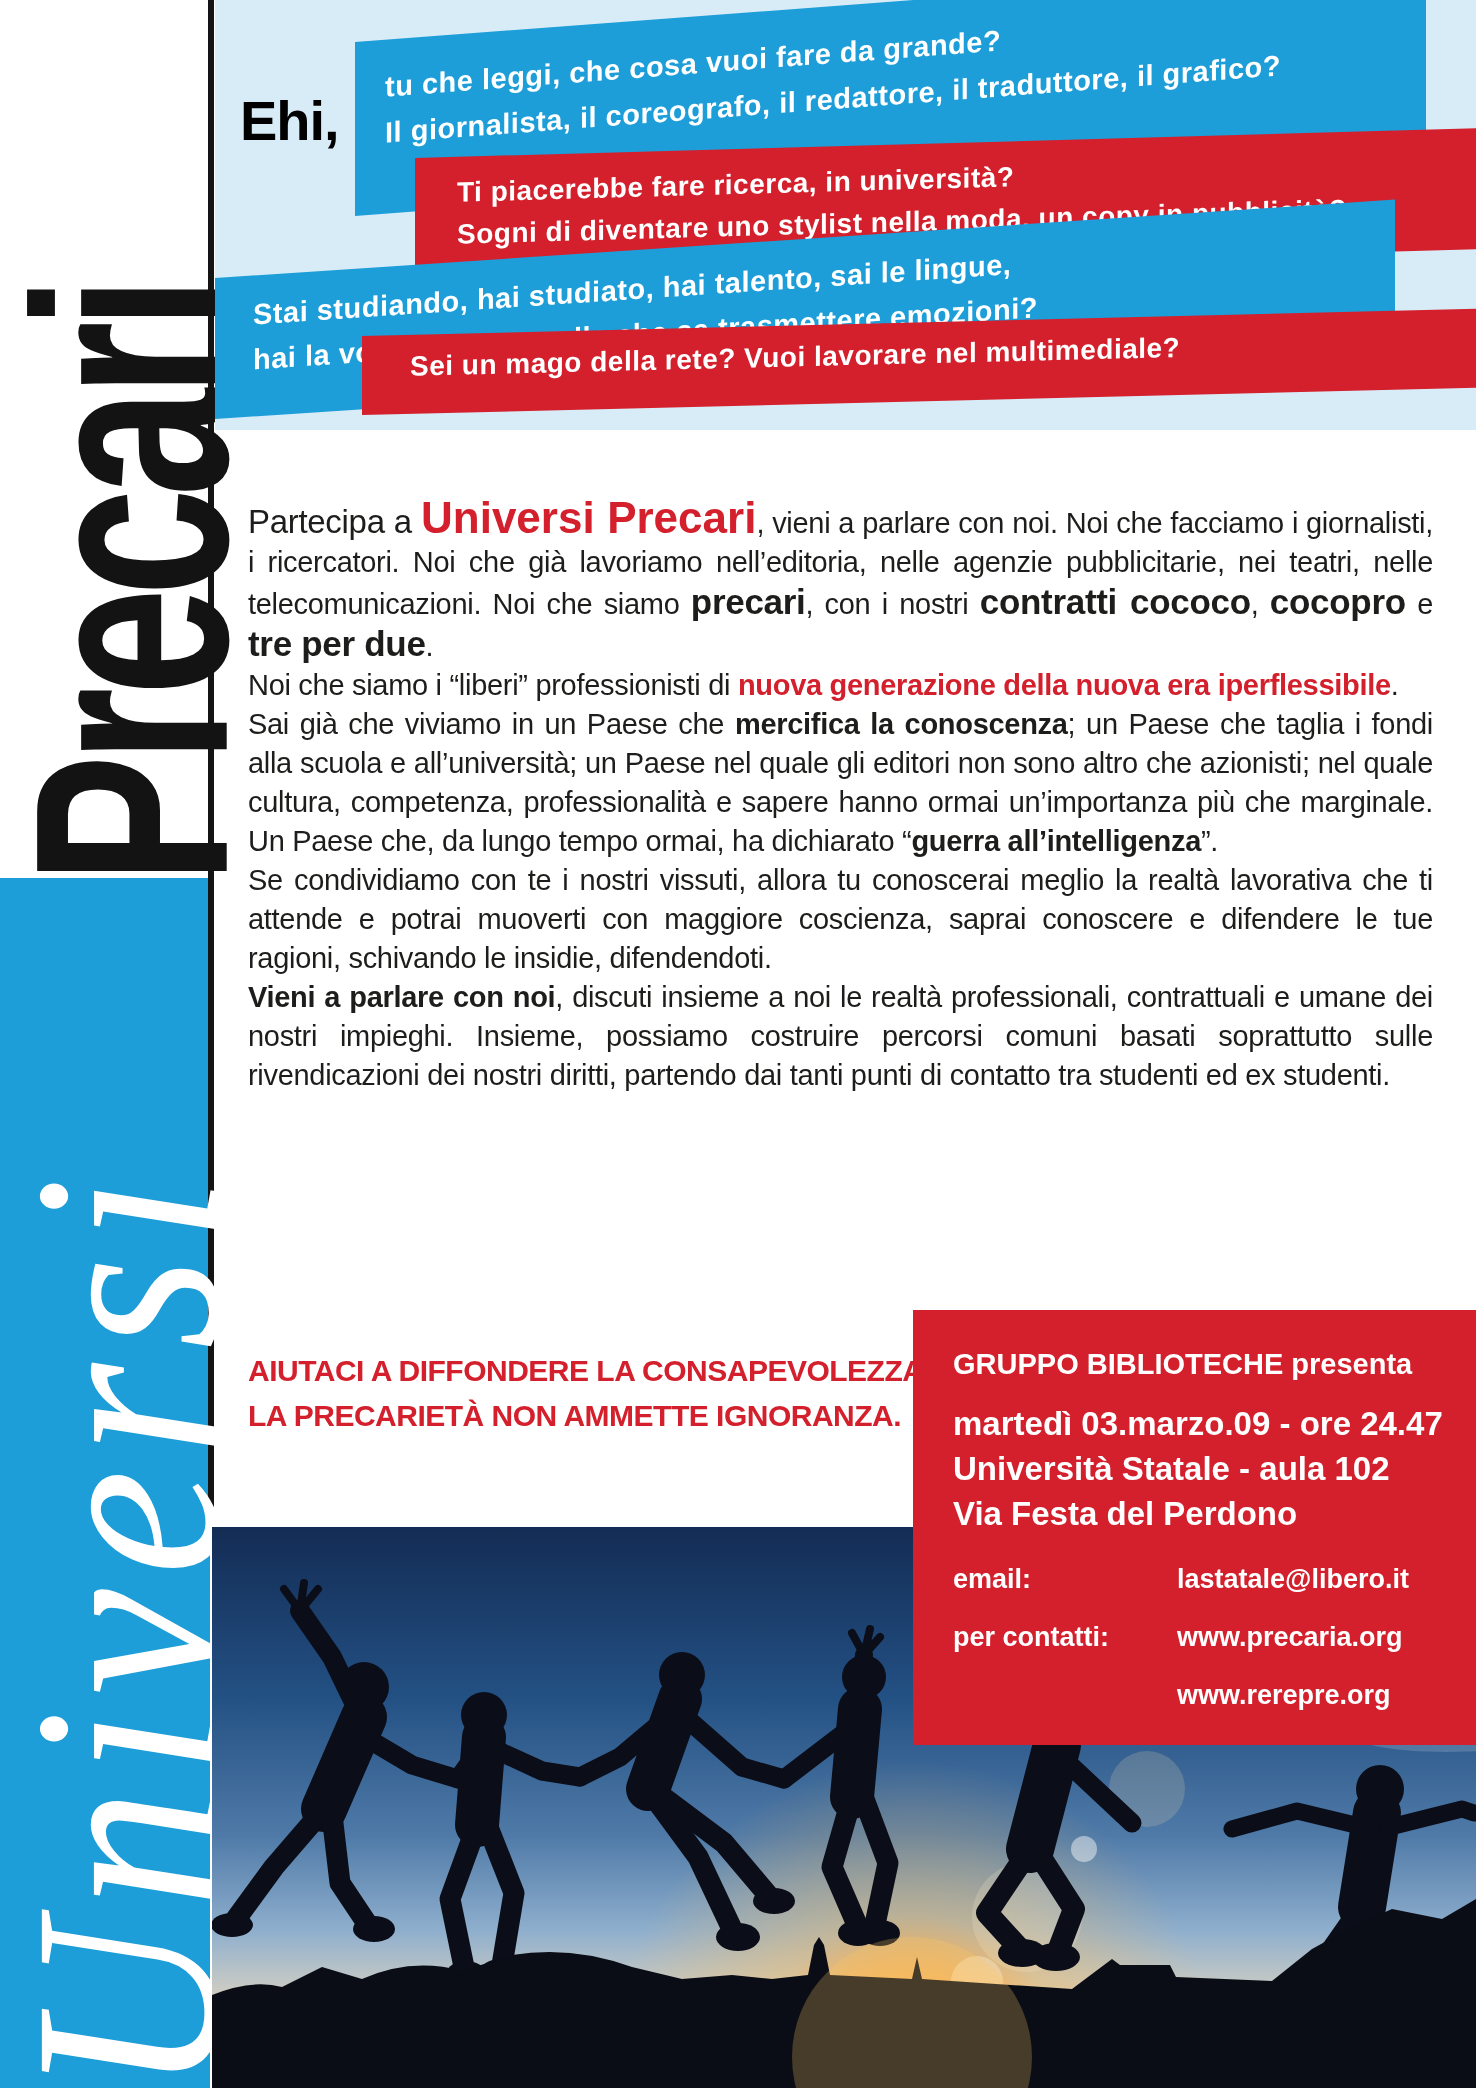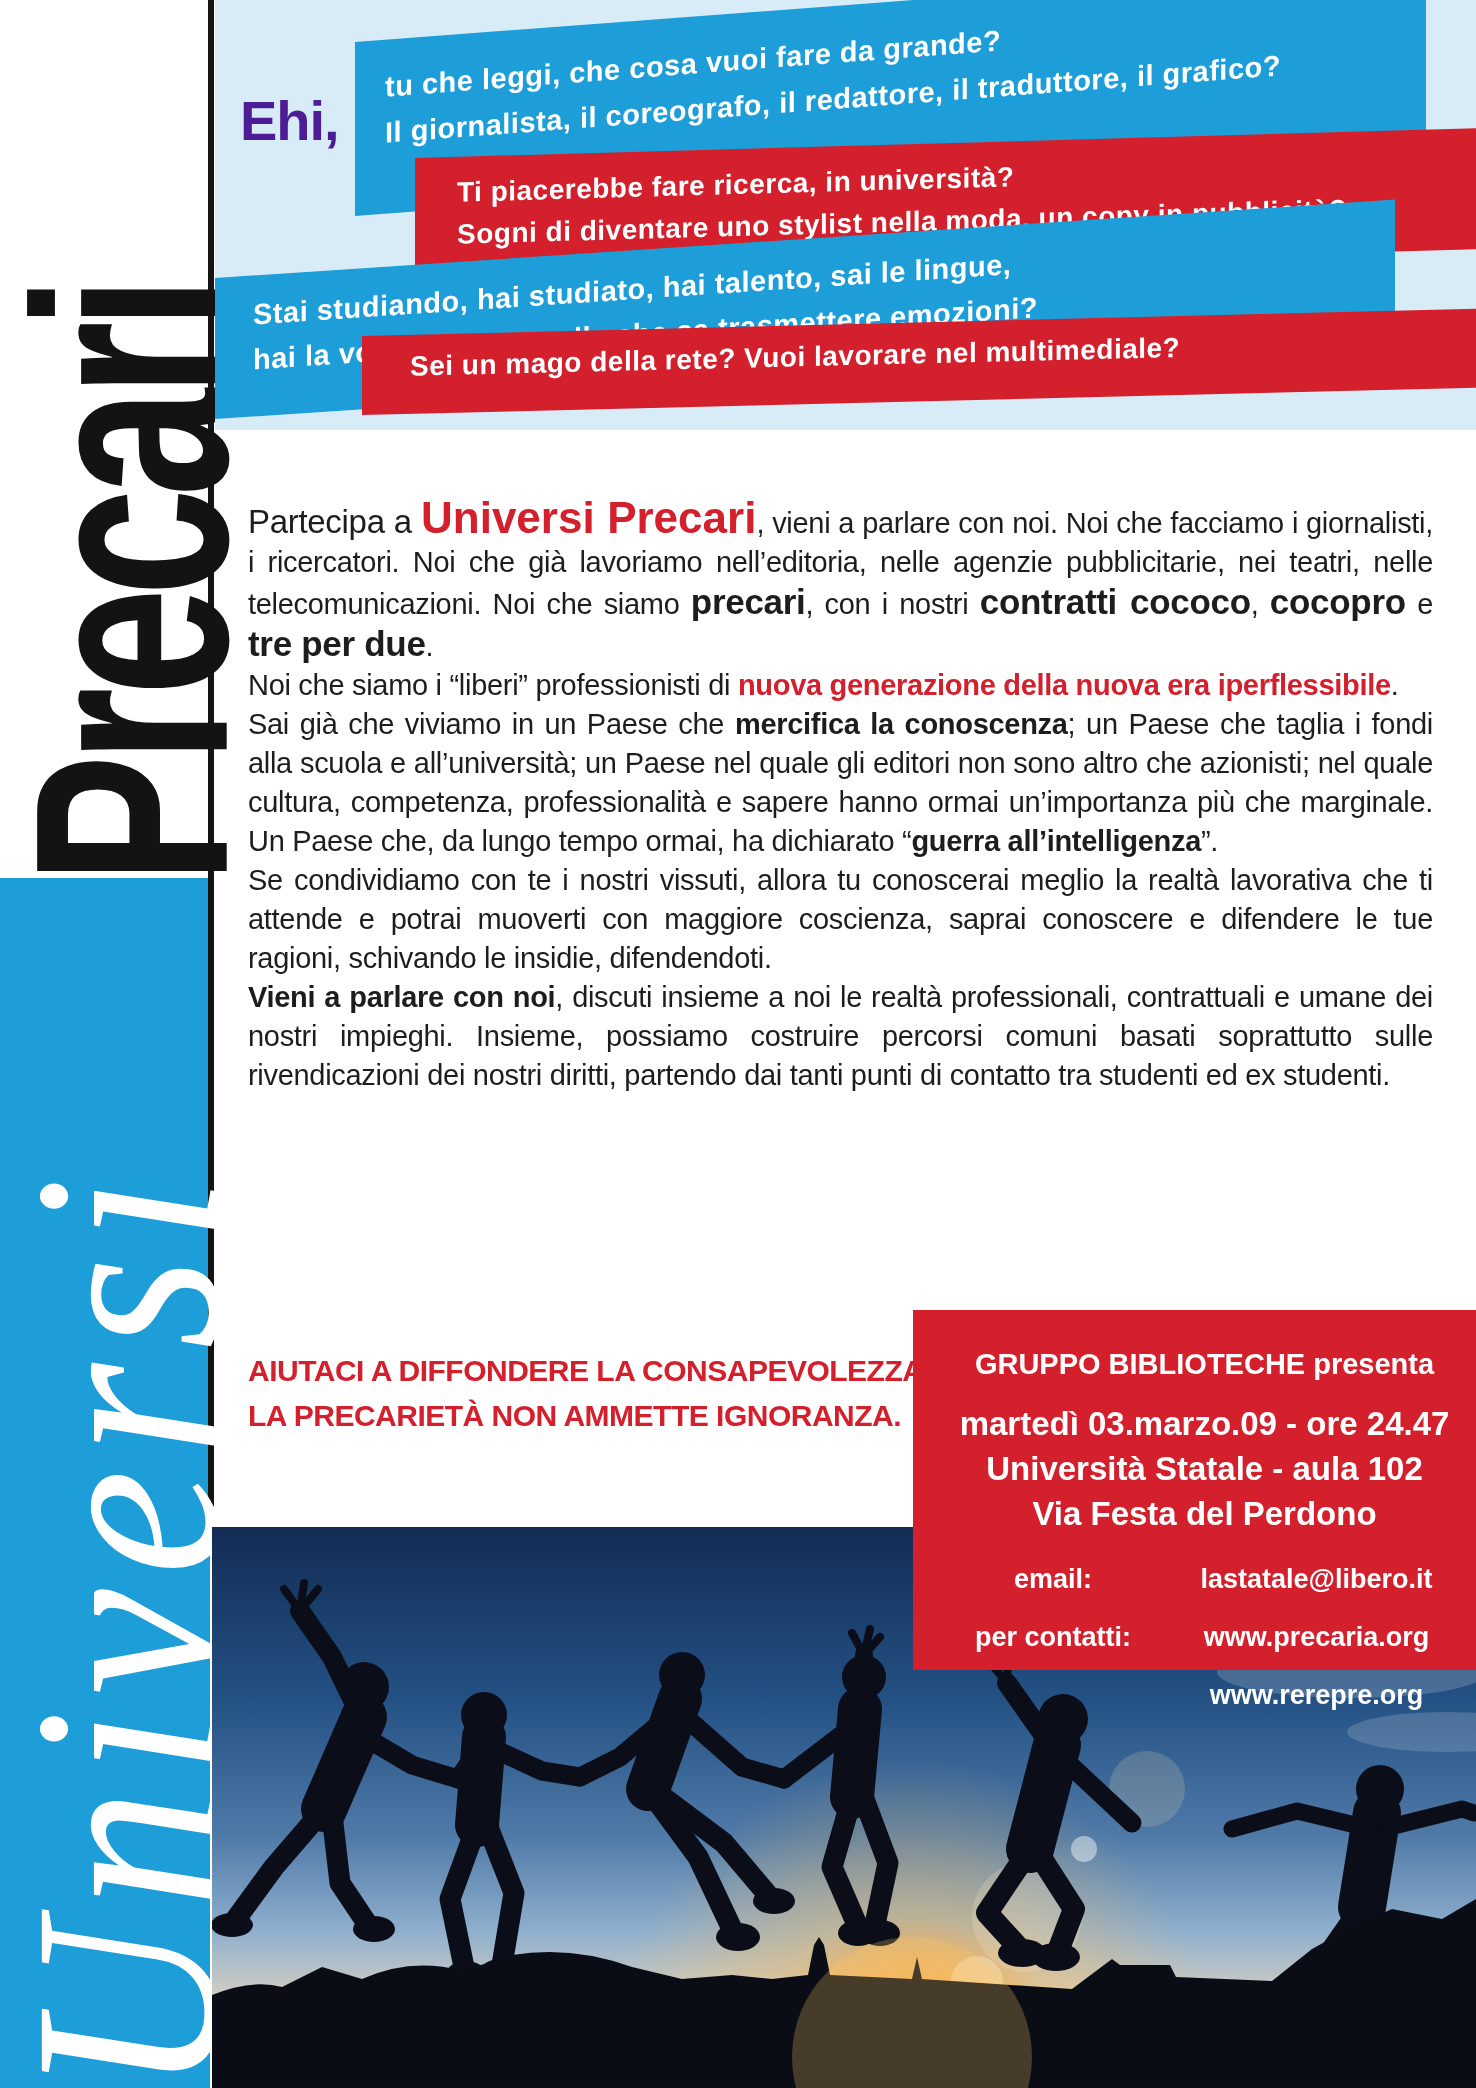--- a/index.html
+++ b/index.html
@@ -18,43 +18,43 @@
     font-size:190px;line-height:200px;font-weight:900;letter-spacing:-8px;color:#131313;
   }
   #universi-word{
     left:-2px;top:2094px;
     transform:rotate(-90deg) scale(1,1.12);
     font-family:"Liberation Serif",serif;font-style:italic;
     font-size:238px;line-height:230px;letter-spacing:14px;color:#ffffff;
   }
   
   #top-panel{position:absolute;left:215px;top:0;width:1261px;height:430px;background:#d8ecf8;}
-  #ehi-label{position:absolute;left:240px;top:88px;font-size:56px;font-weight:900;color:#4c1d95;letter-spacing:-1px;}
+  #ehi-label{position:absolute;left:240px;top:88px;font-size:56px;font-weight:900;color:#000000;letter-spacing:-1px;}
   .ribbon{position:absolute;transform-origin:0 0;color:#fff;font-weight:bold;letter-spacing:.5px;}
   .ribbon .rl{white-space:nowrap;}
   .rib-blue{background:#1d9ed9;}
   .rib-red{background:#d3202c;}
   #ribbon-1{left:355px;top:42px;width:1041px;height:150px;transform:skewY(-4.3deg);padding:24px 0 0 30px;font-size:29px;line-height:46px;}
   #ribbon-2{left:415px;top:158px;width:1061px;height:106px;transform:skewY(-1.6deg);padding:15px 0 0 42px;font-size:28px;line-height:42px;}
   #ribbon-3{left:215px;top:278px;width:1142px;height:124px;transform:skewY(-3.8deg);padding:17px 0 0 38px;font-size:29px;line-height:45px;}
   #ribbon-4{left:362px;top:336px;width:1114px;height:64px;transform:skewY(-1.4deg);padding:15px 0 0 48px;font-size:28px;line-height:34px;}
   
   #body-text{position:absolute;left:248px;top:498px;width:1185px;color:#1d1d1b;}
   .body-par{margin:0;text-align:justify;font-size:29px;line-height:39px;letter-spacing:-.3px;}
   .seg-in{font-size:33px;}
   .seg-rt{font-size:44px;font-weight:bold;color:#d3202c;letter-spacing:0;}
   .seg-bb{font-size:35px;font-weight:bold;}
   .seg-b{font-weight:bold;}
   .seg-rb{font-weight:bold;color:#d3202c;}
   
   #cta{position:absolute;left:248px;top:1348px;color:#d3202c;font-weight:bold;font-size:30px;line-height:45px;letter-spacing:-.5px;}
   
   #event-box{
-    position:absolute;left:913px;top:1310px;width:563px;height:360px;background:#d3202c;
-    color:#fff;box-sizing:border-box;padding:38px 20px 0 40px;z-index:5;text-align:center;
+    position:absolute;left:913px;top:1310px;width:563px;height:435px;background:#d3202c;
+    color:#fff;box-sizing:border-box;padding:38px 20px 0 40px;z-index:5;
   }
   #event-presenter{font-size:29px;font-weight:bold;margin:0 0 20px 0;}
   .event-line{font-size:33px;font-weight:bold;line-height:45px;margin:0;}
   #event-contacts{display:grid;grid-template-columns:200px auto;margin-top:26px;font-size:27px;font-weight:bold;line-height:34px;gap:24px;}
   
   #photo{position:absolute;left:212px;top:1527px;width:1264px;height:561px;z-index:1;}
 </style>
 </head>
 <body>
 

